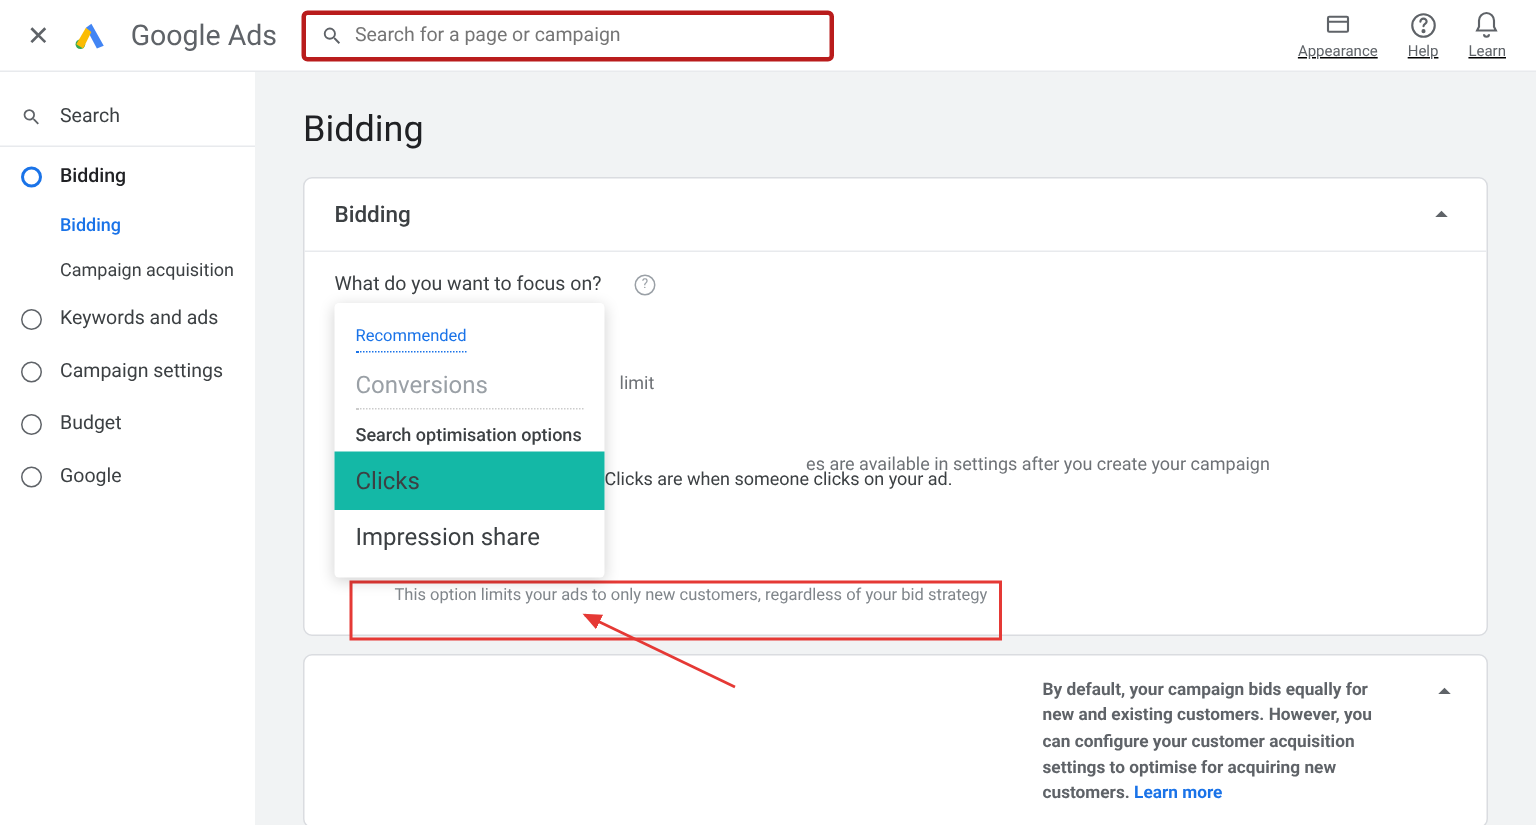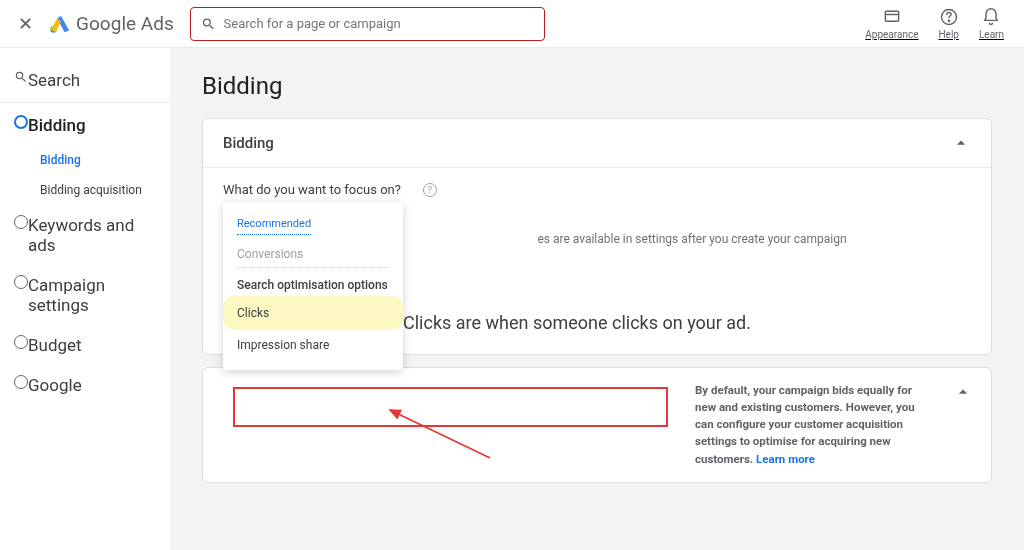--- a/index.html
+++ b/index.html
@@ -1,32 +1,32 @@
 <!DOCTYPE html>
 <html><head>
   <meta charset="utf-8">
   <style>
     * { margin: 0; padding: 0; box-sizing: border-box; font-family: 'Google Sans', Roboto, Arial, sans-serif; }
     body { background: #f1f3f4; width: 1024px; height: 550px; overflow: hidden; }
 
     .header { height: 48px; background: #fff; display: flex; align-items: center; padding: 0 10px; border-bottom: 1px solid #e8eaed; }
     .close-x { font-size: 18px; color: #5f6368; padding: 0 8px; cursor: pointer; }
-    .logo-wrap { display: flex; align-items: center; gap: 5px; margin-left: 8px; }
+    .logo-wrap { display: flex; align-items: center; gap: 16px; margin-left: 8px; }
     .logo-text { font-size: 19px; color: #5f6368; font-weight: 400; }
-    .search-box { flex: 0 0 355px; height: 34px; border: 1px solid #b91c1c; border-radius: 4px; margin-left: 16px; display: flex; align-items: center; padding: 0 10px; background: #fff; }
+    .search-box { flex: 0 0 355px; height: 34px; border: 3px solid #b91c1c; border-radius: 4px; margin-left: 16px; display: flex; align-items: center; padding: 0 10px; background: #fff; }
     .search-box input { border: none; outline: none; font-size: 13px; color: #5f6368; width: 100%; background: transparent; }
     .search-icon-svg { width: 16px; height: 16px; margin-right: 8px; }
     .header-spacer { flex: 1; }
     .header-action { display: flex; flex-direction: column; align-items: center; padding: 0 10px; cursor: pointer; text-decoration: underline; }
     .header-action span { font-size: 10px; color: #5f6368; margin-top: 2px; }
     .header-icon { width: 20px; height: 20px; color: #5f6368; }
 
     .layout { display: flex; height: calc(100% - 48px); }
     .sidebar { width: 170px; background: #fff; padding-top: 12px; }
-    .nav-item { display: flex; padding: 10px 14px; font-size: 17px; color: #3c4043; cursor: pointer; }
+    .nav-item { display: flex; align-items: center; padding: 10px 14px; font-size: 13px; color: #3c4043; cursor: pointer; gap: 12px; }
     .nav-item.active { color: #202124; font-weight: 500; }
     .nav-sub { padding: 8px 14px 8px 40px; font-size: 12px; color: #3c4043; cursor: pointer; }
     .nav-sub.selected { color: #1a73e8; font-weight: 500; }
     .nav-marker { width: 14px; height: 14px; border: 1.5px solid #5f6368; border-radius: 50%; flex-shrink: 0; }
     .nav-item.active .nav-marker { border-color: #1a73e8; border-width: 2px; position: relative; }
     .nav-divider { height: 1px; background: #e8eaed; margin: 2px 0; }
 
     .main { flex: 1; padding: 24px 32px; overflow: hidden; position: relative; }
     .page-title { font-size: 24px; color: #202124; margin-bottom: 18px; font-weight: 400; }
 
@@ -34,26 +34,26 @@
     .card-header { display: flex; justify-content: space-between; align-items: center; padding: 14px 20px; border-bottom: 1px solid #e8eaed; }
     .card-title { font-size: 15px; font-weight: 500; color: #3c4043; }
     .chevron { width: 20px; height: 20px; }
     .card-body { padding: 14px 20px 20px; position: relative; }
 
     .question-row { display: flex; align-items: center; gap: 22px; font-size: 13px; color: #3c4043; margin-bottom: 10px; }
     .help-circle { width: 14px; height: 14px; border: 1.3px solid #9aa0a6; border-radius: 50%; display: inline-flex; align-items: center; justify-content: center; font-size: 9px; color: #9aa0a6; }
 
     .dropdown { position: absolute; top: 34px; left: 20px; width: 180px; background: #fff; box-shadow: 0 2px 10px rgba(0,0,0,.18); border-radius: 3px; z-index: 10; padding: 10px 0; }
     .dd-section-label { font-size: 11px; color: #1a73e8; padding: 4px 14px; border-bottom: 1px dotted #1a73e8; margin: 0 14px 6px 14px; display: inline-block; padding-left:0; padding-right:0;}
-    .dd-option { padding: 8px 14px; font-size: 12px; color: #9aa0a6; cursor: pointer; }
+    .dd-option { padding: 8px 14px; font-size: 16px; color: #9aa0a6; cursor: pointer; }
     .dd-option.dotted { margin: 0 14px; padding: 6px 0; border-bottom: 1px dotted #ccc; }
     .dd-group { font-size: 12px; font-weight: 500; color: #3c4043; padding: 10px 14px 4px; }
-    .dd-option.highlighted { background: #fef9c3; color: #3c4043; margin: 0; padding: 10px 14px; border-radius: 11px; }
+    .dd-option.highlighted { background: #14b8a6; color: #3c4043; margin: 0; padding: 10px 14px; }
 
-    .tooltip-box { position: absolute; left: 200px; top: 144px; background: #fff; box-shadow: none; font-size: 18px; color: #3c4043; padding: 0; }
+    .tooltip-box { position: absolute; left: 200px; top: 144px; background: #fff; box-shadow: none; font-size: 12px; color: #3c4043; padding: 0; }
 
     .annotation-box { position: absolute; left: 233px; top: 387px; width: 435px; height: 40px; border: 2px solid #e53935; pointer-events: none; }
     .annotation-arrow { position: absolute; left: 380px; top: 398px; pointer-events: none; }
 
     .behind-text { font-size: 12px; color: #5f6368; margin-left: 190px; margin-top: 0; line-height: 1.8; opacity: .9; }
     .behind-text.b1 { margin-top: 48px; }
     .behind-text.b2 { margin-top: 32px; text-align: center; }
     .footnote { font-size: 11px; color: #80868b; margin-left: 40px; margin-top: 70px; }
 
     .card2 { background: #fff; border: 1px solid #dadce0; border-radius: 6px; display: flex; justify-content: flex-end; padding: 14px 18px; align-items: flex-start; }
@@ -112,21 +112,21 @@
           <path d="M15.5 14h-.79l-.28-.27A6.471 6.471 0 0016 9.5 6.5 6.5 0 109.5 16c1.61 0 3.09-.59 4.23-1.57l.27.28v.79l5 4.99L20.49 19l-4.99-5zm-6 0C7.01 14 5 11.99 5 9.5S7.01 5 9.5 5 14 7.01 14 9.5 11.99 14 9.5 14z"></path>
         </svg>
       <span>Search</span>
     </div>
     <div class="nav-divider"></div>
     <div class="nav-item active">
       <div class="nav-marker"></div>
       <span>Bidding</span>
     </div>
     <div class="nav-sub selected"><span>Bidding</span></div>
-    <div class="nav-sub"><span>Bidding acquisition</span></div>
+    <div class="nav-sub"><span>Campaign acquisition</span></div>
     <div class="nav-item">
       <div class="nav-marker"></div>
       <span>Keywords and ads</span>
     </div>
     <div class="nav-item">
       <div class="nav-marker"></div>
       <span>Campaign settings</span>
     </div>
     <div class="nav-item">
       <div class="nav-marker"></div>
@@ -157,20 +157,21 @@
         <div class="dropdown">
           <span class="dd-section-label">Recommended</span>
           <div class="dd-option dotted">Conversions</div>
           <div class="dd-group">Search optimisation options</div>
           <div class="dd-option highlighted">Clicks</div>
           <div class="dd-option" style="color:#3c4043">Impression share</div>
         </div>
 
         <div class="tooltip-box">Clicks are when someone clicks on your ad.</div>
 
+        <div class="behind-text b1">limit</div>
         <div class="behind-text b2">es are available in settings after you create your campaign</div>
         <div class="footnote">This option limits your ads to only new customers, regardless of your bid strategy</div>
       </div>
     </div>
 
     <div class="card2">
       <div class="info-panel">
         <span>By default, your campaign bids equally for new and existing customers. However, you can configure your customer acquisition settings to optimise for acquiring new customers. </span><a href="#">Learn more</a>
       </div>
       <svg class="chevron card2-chevron" viewBox="0 0 24 24" fill="#5f6368" width="20" height="20">

